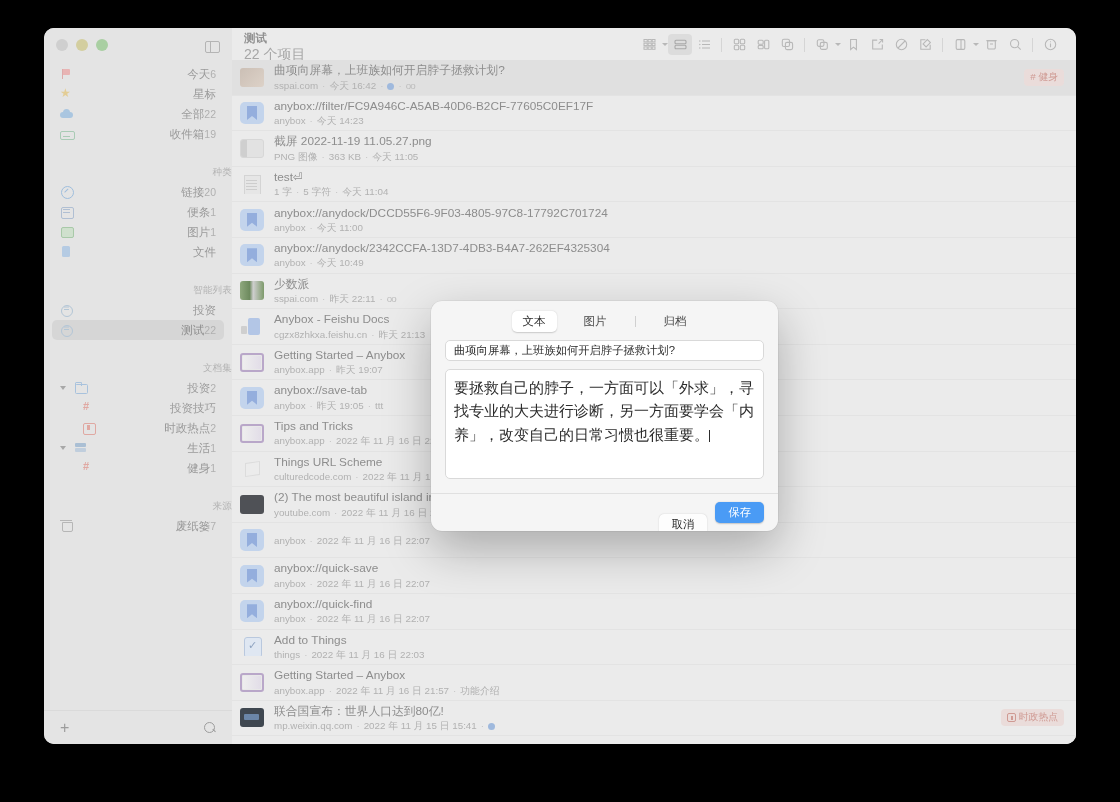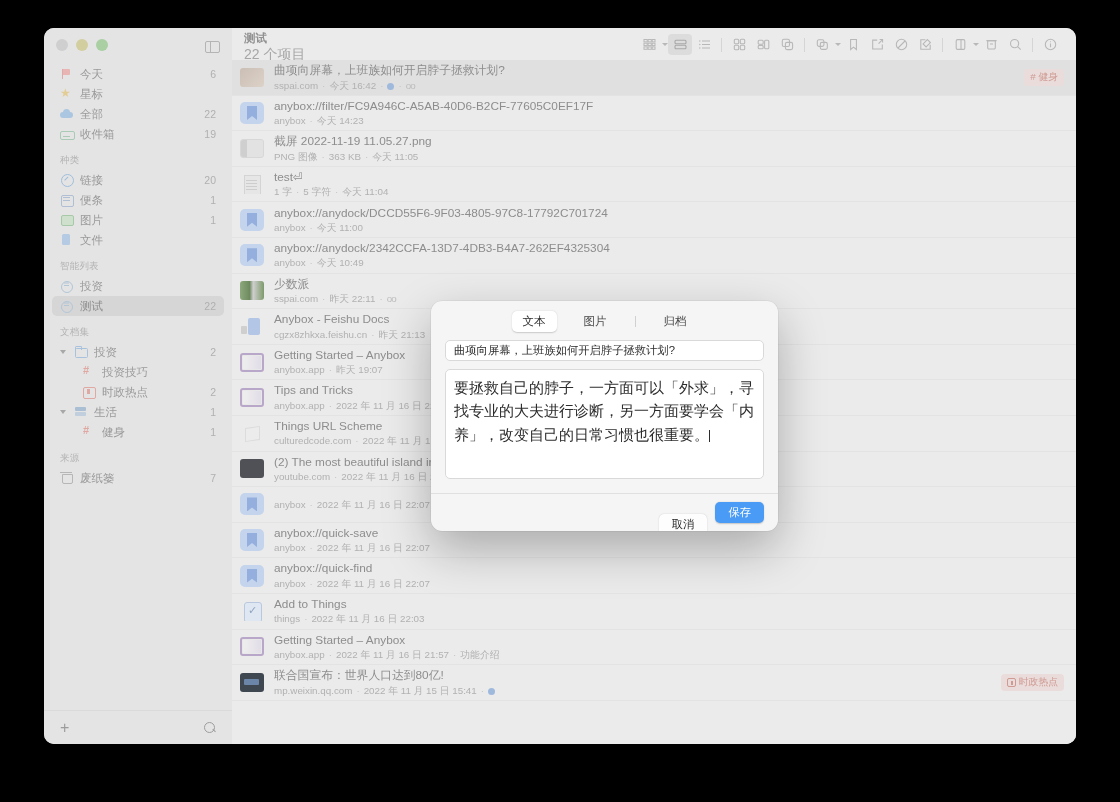--- a/index.html
+++ b/index.html
@@ -22,20 +22,21 @@
     box-shadow: 0 14px 40px rgba(0,0,0,.55);
   }
 
   
   #sidebar {
     width: 188px;
     background: #e4e4e4;
     display: flex;
     flex-direction: column;
     position: relative;
+    text-align: right;
   }
   .traffic-lights {
     display: flex; gap: 8px;
     padding: 11px 0 0 12px;
     height: 32px;
   }
   .tl { width: 12px; height: 12px; border-radius: 50%; }
   .tl.red { background: #cfcfcf; }
   .tl.yellow { background: #d3ce9f; }
   .tl.green { background: #a9cfa2; }
@@ -70,21 +71,21 @@
     position: relative;
   }
   .nav-row.selected { background: #d6d6d6; color: #8c8c8c; }
   .nav-row .nm { flex: 1; margin-left: 7px; white-space: nowrap; overflow: hidden;}
   .nav-row .ct { font-size: 10.5px; color: #b0b0b0; }
   .nav-row.indent1 { padding-left: 22px; }
   .nav-row.indent2 { padding-left: 30px; }
 
   .sec-head {
     font-size: 9.5px; color: #b3b3b3;
-    margin: 10px 0 3px 16px;
+    margin: 22px 0 3px 16px;
     letter-spacing: .2px;
   }
 
   .ic { width: 13px; height: 13px; flex: 0 0 13px; position: relative; }
   
   .ic-flag::before { content:""; position:absolute; left:2px; top:1px; width:8px; height:6px; background:#e8b4b4; border-radius:1px;}
   .ic-flag::after  { content:""; position:absolute; left:1.5px; top:1px; width:1.4px; height:10px; background:#ddaaaa;}
   
   .ic-star::before { content:"\2605"; position:absolute; left:0; top:-2px; font-size:12px; color:#e3cd95;}
   
@@ -599,20 +600,27 @@
           </div>
         </div>
         <div class="row">
           <div class="thumb web"></div>
           <div class="rtext">
             <div class="rtitle">Getting Started – Anybox</div>
             <div class="rsub"><span>anybox.app</span><span class="dot">·</span><span>昨天 19:07</span></div>
           </div>
         </div>
         <div class="row">
+          <div class="thumb bookmark"></div>
+          <div class="rtext">
+            <div class="rtitle">anybox://save-tab</div>
+            <div class="rsub"><span>anybox</span><span class="dot">·</span><span>昨天 19:05</span><span class="dot">·</span><span>ttt</span></div>
+          </div>
+        </div>
+        <div class="row">
           <div class="thumb web"></div>
           <div class="rtext">
             <div class="rtitle">Tips and Tricks</div>
             <div class="rsub"><span>anybox.app</span><span class="dot">·</span><span>2022 年 11 月 16 日 22:15</span></div>
           </div>
         </div>
         <div class="row">
           <div class="thumb things2"></div>
           <div class="rtext">
             <div class="rtitle">Things URL Scheme</div>

